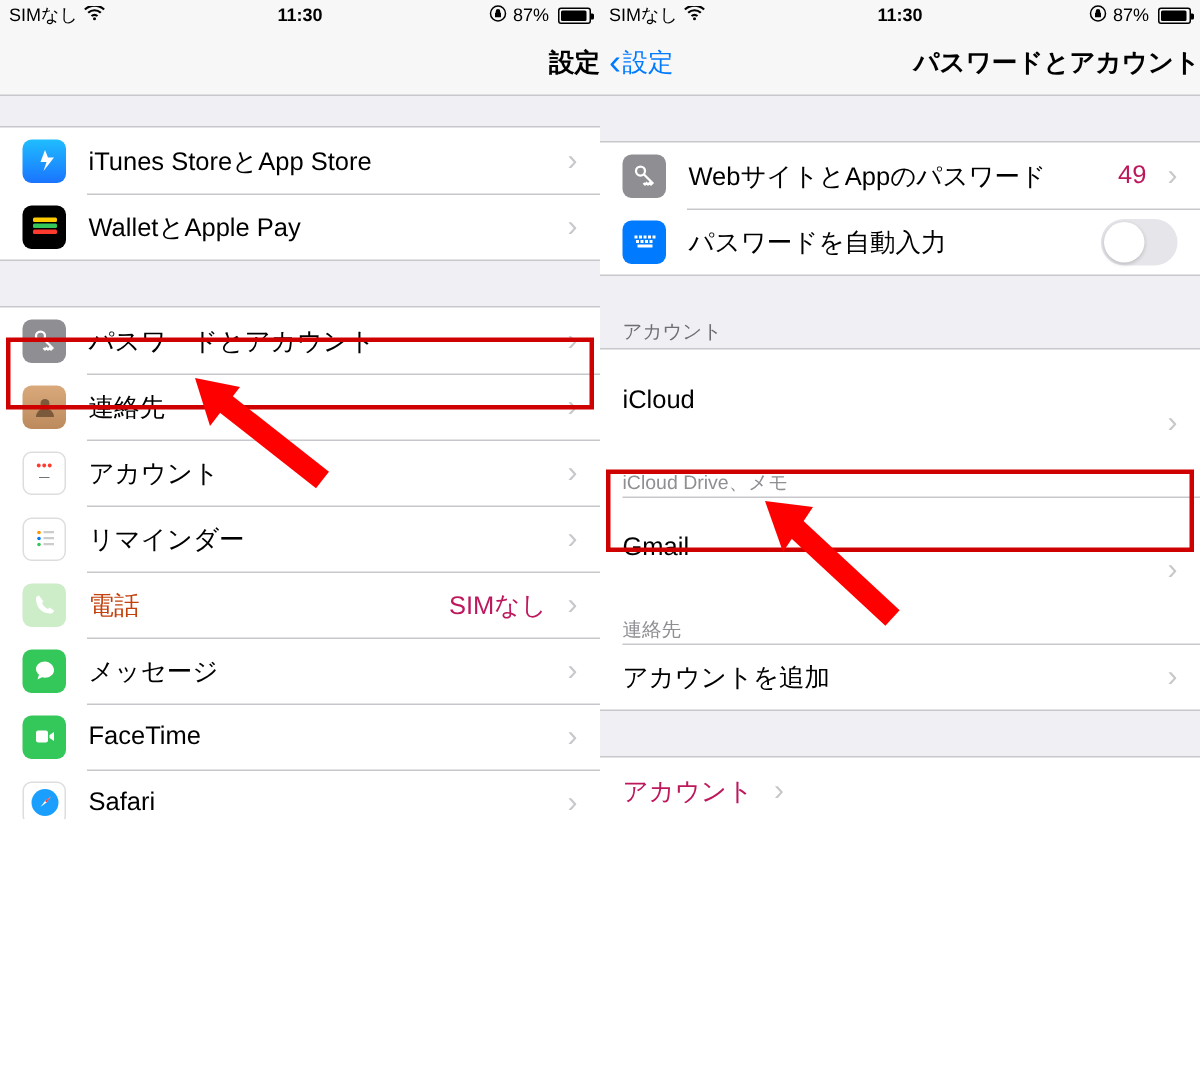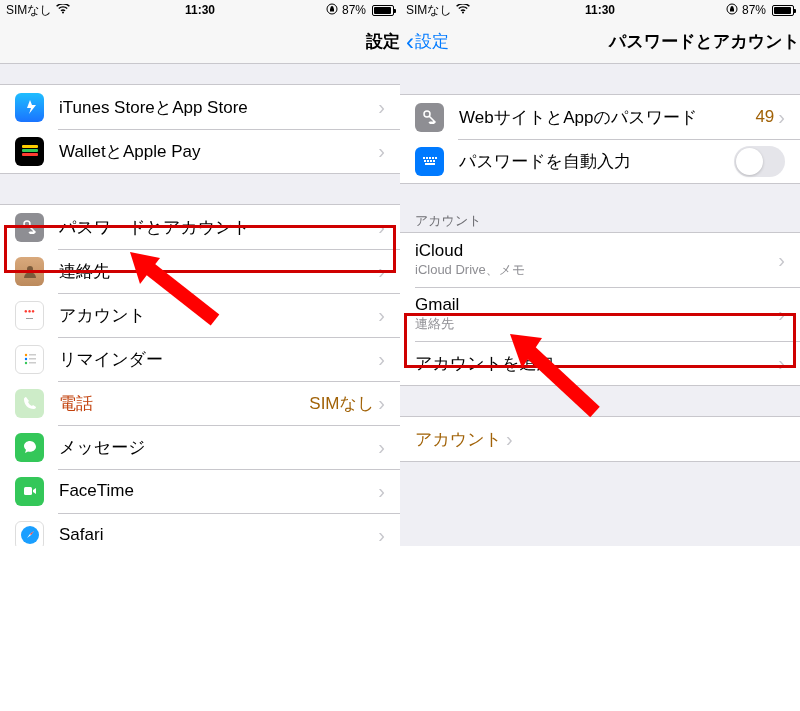--- a/index.html
+++ b/index.html
@@ -16,23 +16,23 @@
   .spacer { height: 20px; }
   .spacer-lg { height: 30px; }
   .cell { min-height: 44px; display: flex; align-items: center; padding: 0 15px; position: relative; cursor: pointer; }
   .cell + .cell::before { content: ""; position: absolute; top: 0; left: 15px; right: 0; height: 1px; background: #c8c7cc; }
   .cell.iconcell + .cell::before { left: 58px; }
   .cell.iconcell { padding-left: 15px; }
   .cell .icon { width: 29px; height: 29px; border-radius: 6px; margin-right: 15px; flex-shrink: 0; display: flex; align-items: center; justify-content: center; font-size: 16px; color: #fff; }
   .cell-title { flex: 1; font-size: 17px; color: #000; }
   .cell-title.dim { color: #c2410c; }
   .cell-sub { display: flex; flex-direction: column; flex: 1; }
-  .cell-sub .t { font-size: 17px; color: #000; }
-  .cell-sub .s { font-size: 13px; color: #8e8e93; }
-  .cell-detail { font-size: 17px; color: #a16207; margin-right: 4px; }
+  .cell-sub .t { font-size: 17px; color: #000; margin-top: 24px; }
+  .cell-sub .s { font-size: 13px; color: #8e8e93; margin-top: 36px; }
+  .cell-detail { font-size: 17px; color: #be185d; margin-right: 14px; }
   .chev { color: #c7c7cc; font-size: 20px; flex-shrink: 0; }
   .section-header { font-size: 13px; color: #6d6d72; padding: 6px 15px 2px; }
   .switch { width: 51px; height: 31px; background: #e5e5ea; border-radius: 16px; position: relative; flex-shrink: 0; }
   .switch::after { content: ""; position: absolute; top: 2px; left: 2px; width: 27px; height: 27px; background: #fff; border-radius: 50%; box-shadow: 0 1px 3px rgba(0,0,0,0.2); }
   .redbox { position: absolute; border: 3px solid #cf0000; pointer-events: none; }
   .arrow { position: absolute; pointer-events: none; }
   
   .ic-appstore { background: linear-gradient(#1fbdff,#1a74ff); }
   .ic-wallet { background: #000; }
   .ic-key { background: #8e8e93; }

